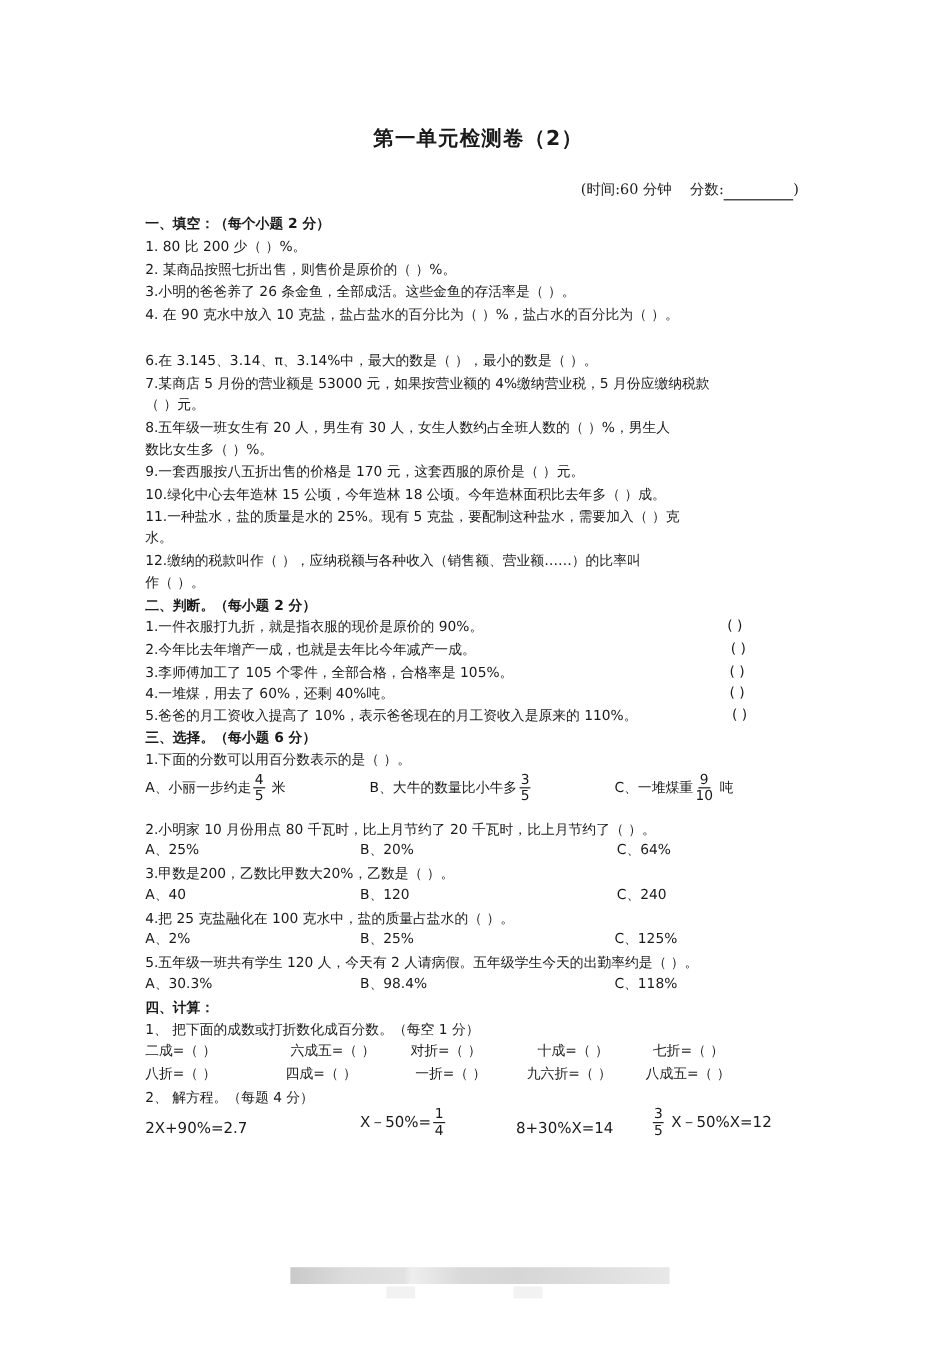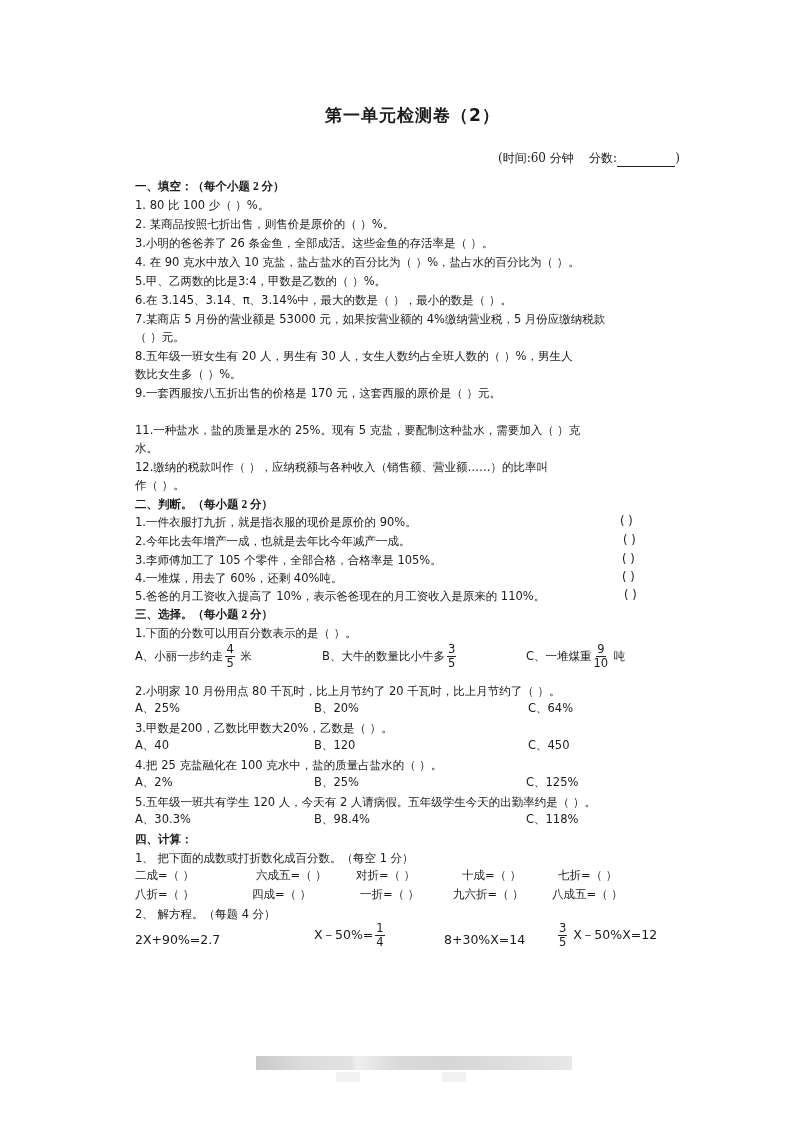--- a/index.html
+++ b/index.html
@@ -1,25 +1,25 @@
 <!DOCTYPE html>
 <html><head>
 <meta charset="utf-8">
 <style>
   html, body { margin: 0; padding: 0; background: #ffffff; }
   body { width: 793px; height: 1122px; position: relative; overflow: hidden;
          font-family: "DejaVu Sans", sans-serif; color: #1a1a1a; }
-  .page { position: absolute; left: 16px; top: 0; width: 767px; height: 1122px; }
+  .page { position: absolute; left: 2px; top: 0; width: 767px; height: 1122px; }
   .title { position: absolute; top: 104px; left: 0; width: 793px; text-align: center;
            font-size: 17px; font-weight: bold; letter-spacing: 1px; }
   .meta { position: absolute; top: 150px; left: 482px; font-family: "DejaVu Serif", serif;
           font-size: 12px; white-space: nowrap; }
   .meta .blank { display: inline-block; width: 58px; border-bottom: 1px solid #222; height: 12px; vertical-align: bottom; }
   .line { position: absolute; left: 119px; font-size: 11.5px; line-height: 16px; white-space: nowrap; }
-  .heading { font-weight: bold; font-family: Liberation Serif, serif; }
+  .heading { font-weight: bold; }
   .paren { position: absolute; font-size: 11.5px; }
   .opt { position: absolute; font-size: 11.5px; white-space: nowrap; }
   .frac { display: inline-flex; flex-direction: column; align-items: center; vertical-align: middle;
           font-size: 11.5px; line-height: 13px; margin: 0 2px; }
   .frac .num { border-bottom: 1px solid #222; padding: 0 1px; }
   .conv { position: absolute; font-size: 11.5px; white-space: nowrap; }
   .eq { position: absolute; font-size: 12.5px; white-space: nowrap; }
   .footer-bar { position: absolute; left: 240px; top: 1056px; width: 316px; height: 14px;
                 background: linear-gradient(90deg, #c9c9c9 0%, #dcdcdc 15%, #e2e2e2 30%, #eeeeee 32%, #dadada 45%, #d6d6d6 60%, #dedede 80%, #e8e8e8 100%); }
   .footer-sub1 { position: absolute; left: 320px; top: 1072px; width: 24px; height: 10px; background: #f2f2f2; }
@@ -31,49 +31,49 @@
 <div class="page">
 
   <div class="title">第一单元检测卷（2）</div>
 
   <div class="meta">
     <span>(时间:60 分钟</span>
     &nbsp;&nbsp;&nbsp;<span>分数:</span><span class="blank"></span><span>)</span>
   </div>
 
   <div class="line heading" style="top:178px">一、填空：（每个小题 2 分）</div>
-  <div class="line" style="top:197px">1. 80 比 100 少（      ）%。</div>
+  <div class="line" style="top:197px">1. 80 比 200 少（      ）%。</div>
   <div class="line" style="top:216px">2. 某商品按照七折出售，则售价是原价的（      ）%。</div>
   <div class="line" style="top:235px">3.小明的爸爸养了 26 条金鱼，全部成活。这些金鱼的存活率是（      ）。</div>
   <div class="line" style="top:254px">4. 在 90 克水中放入 10 克盐，盐占盐水的百分比为（      ）%，盐占水的百分比为（      ）。</div>
-  <div class="line" style="top:273px">5.甲、乙两数的比是3:4，甲数是乙数的（      ）%。</div>
   <div class="line" style="top:292px">6.在 3.145、3.14、π、3.14%中，最大的数是（      ），最小的数是（      ）。</div>
   <div class="line" style="top:311px">7.某商店 5 月份的营业额是 53000 元，如果按营业额的 4%缴纳营业税，5 月份应缴纳税款</div>
   <div class="line" style="top:329px">（      ）元。</div>
   <div class="line" style="top:348px">8.五年级一班女生有 20 人，男生有 30 人，女生人数约占全班人数的（      ）%，男生人</div>
   <div class="line" style="top:366px">数比女生多（      ）%。</div>
   <div class="line" style="top:385px">9.一套西服按八五折出售的价格是 170 元，这套西服的原价是（      ）元。</div>
+  <div class="line" style="top:404px">10.绿化中心去年造林 15 公顷，今年造林 18 公顷。今年造林面积比去年多（      ）成。</div>
   <div class="line" style="top:422px">11.一种盐水，盐的质量是水的 25%。现有 5 克盐，要配制这种盐水，需要加入（      ）克</div>
   <div class="line" style="top:440px">水。</div>
   <div class="line" style="top:459px">12.缴纳的税款叫作（            ），应纳税额与各种收入（销售额、营业额……）的比率叫</div>
   <div class="line" style="top:477px">作（      ）。</div>
 
   <div class="line heading" style="top:496px">二、判断。（每小题 2 分）</div>
   <div class="line" style="top:514px">1.一件衣服打九折，就是指衣服的现价是原价的 90%。</div>
   <div class="paren" style="top:514px;left:604px">(        )</div>
   <div class="line" style="top:533px">2.今年比去年增产一成，也就是去年比今年减产一成。</div>
   <div class="paren" style="top:533px;left:607px">(        )</div>
   <div class="line" style="top:552px">3.李师傅加工了 105 个零件，全部合格，合格率是 105%。</div>
   <div class="paren" style="top:552px;left:606px">(        )</div>
   <div class="line" style="top:570px">4.一堆煤，用去了 60%，还剩 40%吨。</div>
   <div class="paren" style="top:570px;left:606px">(        )</div>
   <div class="line" style="top:588px">5.爸爸的月工资收入提高了 10%，表示爸爸现在的月工资收入是原来的 110%。</div>
   <div class="paren" style="top:588px;left:608px">(        )</div>
 
-  <div class="line heading" style="top:606px">三、选择。（每小题 2 分）</div>
+  <div class="line heading" style="top:606px">三、选择。（每小题 6 分）</div>
   <div class="line" style="top:625px">1.下面的分数可以用百分数表示的是（      ）。</div>
   <div class="opt" style="top:643px;left:119px">
     <span>A、小丽一步约走</span><span class="frac">
         <span class="num">4</span>
         <span>5</span>
       </span><span> 米</span>
   </div>
   <div class="opt" style="top:643px;left:306px">
     <span>B、大牛的数量比小牛多</span><span class="frac">
         <span class="num">3</span>
@@ -88,21 +88,21 @@
   </div>
 
   <div class="line" style="top:683px">2.小明家 10 月份用点 80 千瓦时，比上月节约了 20 千瓦时，比上月节约了（      ）。</div>
   <div class="opt" style="top:701px;left:119px">A、25%</div>
   <div class="opt" style="top:701px;left:298px">B、20%</div>
   <div class="opt" style="top:701px;left:512px">C、64%</div>
 
   <div class="line" style="top:720px">3.甲数是200，乙数比甲数大20%，乙数是（      ）。</div>
   <div class="opt" style="top:738px;left:119px">A、40</div>
   <div class="opt" style="top:738px;left:298px">B、120</div>
-  <div class="opt" style="top:738px;left:512px">C、450</div>
+  <div class="opt" style="top:738px;left:512px">C、240</div>
 
   <div class="line" style="top:757px">4.把 25 克盐融化在 100 克水中，盐的质量占盐水的（      ）。</div>
   <div class="opt" style="top:775px;left:119px">A、2%</div>
   <div class="opt" style="top:775px;left:298px">B、25%</div>
   <div class="opt" style="top:775px;left:510px">C、125%</div>
 
   <div class="line" style="top:794px">5.五年级一班共有学生 120 人，今天有 2 人请病假。五年级学生今天的出勤率约是（      ）。</div>
   <div class="opt" style="top:812px;left:119px">A、30.3%</div>
   <div class="opt" style="top:812px;left:298px">B、98.4%</div>
   <div class="opt" style="top:812px;left:510px">C、118%</div>

